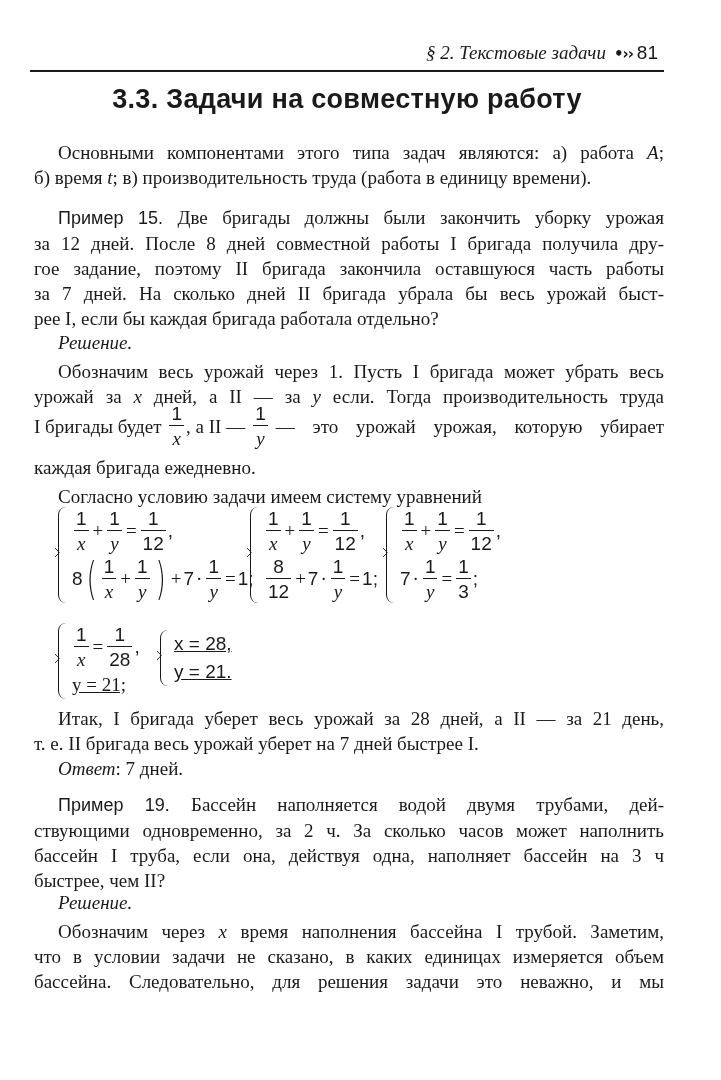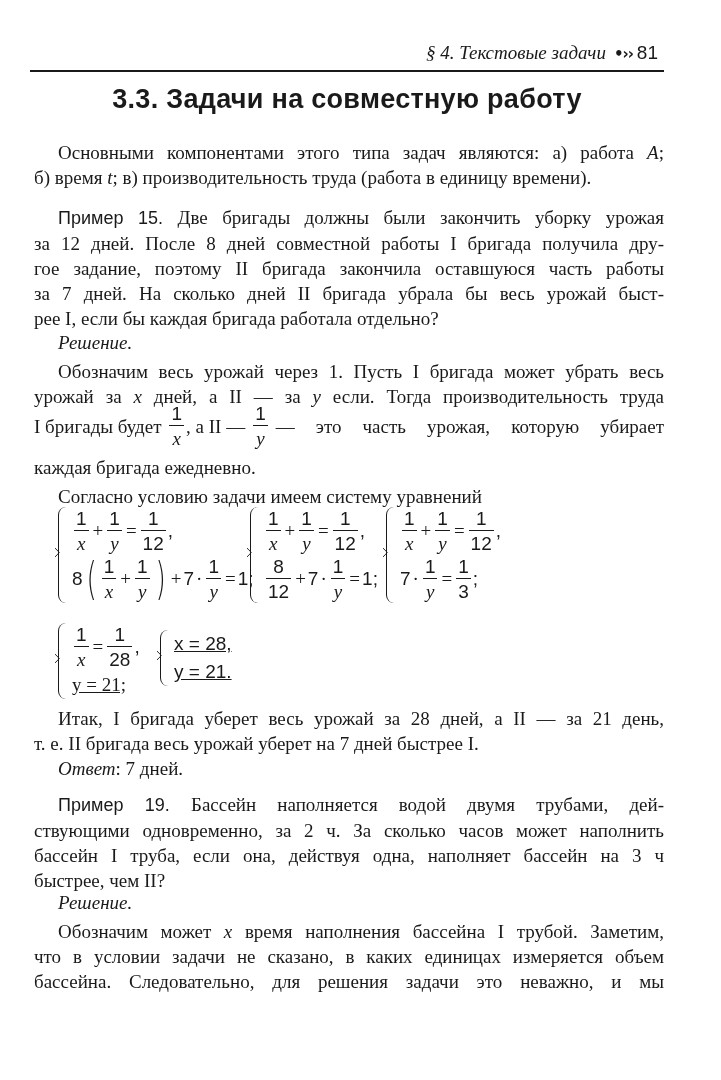--- a/index.html
+++ b/index.html
@@ -53,21 +53,21 @@
   .eq .v { font-family: "Liberation Serif", serif; font-style: italic; }
   .paren { font-size: 44px; font-weight: 100; transform: scaleX(0.6); display: inline-block; line-height: 1; font-family: "DejaVu Sans", sans-serif; }
 </style>
 </head>
 <body>
 
 <div class="page">
 
   <div class="run-head">
     <div class="run-inner">
-      <span class="sect">§ 4. Текстовые задачи</span><span class="dots">•››</span><span class="pnum">81</span>
+      <span class="sect">§ 2. Текстовые задачи</span><span class="dots">•››</span><span class="pnum">81</span>
     </div>
   </div>
 
   <h1>3.3. Задачи на совместную работу</h1>
 
   <div class="txt" style="top:140px;">
     <span class="line justify indent"><span>Основными компонентами этого типа задач являются: а) работа </span><span class="it">A</span><span>;</span></span>
     <span class="line"><span>б) время </span><span class="it">t</span><span>; в) производительность труда (работа в единицу времени).</span></span>
   </div>
 
@@ -91,21 +91,21 @@
         <span class="num">1</span>
         <span class="bar"></span>
         <span class="den var">x</span>
       </span>
     <span>, а II —</span>
     <span class="frac" style="margin:0 8px;">
         <span class="num">1</span>
         <span class="bar"></span>
         <span class="den var">y</span>
       </span>
-    <span style="flex:1; text-align:justify; text-align-last:justify;">— это часть урожая, которую убирает</span>
+    <span style="flex:1; text-align:justify; text-align-last:justify;">— это урожай урожая, которую убирает</span>
   </div>
 
   <div class="txt" style="top:455px;">
     <span class="line">каждая бригада ежедневно.</span>
     <span class="line indent" style="margin-top:4px;">Согласно условию задачи имеем систему уравнений</span>
   </div>
 
   <div class="sys" style="left:58px; top:507px;">
     <div class="brace"></div>
     <div class="rows">
@@ -286,18 +286,18 @@
 
   <div class="txt" style="top:792px;">
     <span class="line justify indent"><span class="ex-label">Пример 19.</span><span> Бассейн наполняется водой двумя трубами, дей-</span></span>
     <span class="line justify">ствующими одновременно, за 2 ч. За сколько часов может наполнить</span>
     <span class="line justify">бассейн I труба, если она, действуя одна, наполняет бассейн на 3 ч</span>
     <span class="line">быстрее, чем II?</span>
   </div>
 
   <div class="txt" style="top:890px;">
     <span class="line indent it">Решение.</span>
-    <span class="line justify indent" style="margin-top:4px;"><span>Обозначим может </span><span class="it">x</span><span> время наполнения бассейна I трубой. Заметим,</span></span>
+    <span class="line justify indent" style="margin-top:4px;"><span>Обозначим через </span><span class="it">x</span><span> время наполнения бассейна I трубой. Заметим,</span></span>
     <span class="line justify">что в условии задачи не сказано, в каких единицах измеряется объем</span>
     <span class="line justify">бассейна. Следовательно, для решения задачи это неважно, и мы</span>
   </div>
 
 </div>
 
 </body></html>

